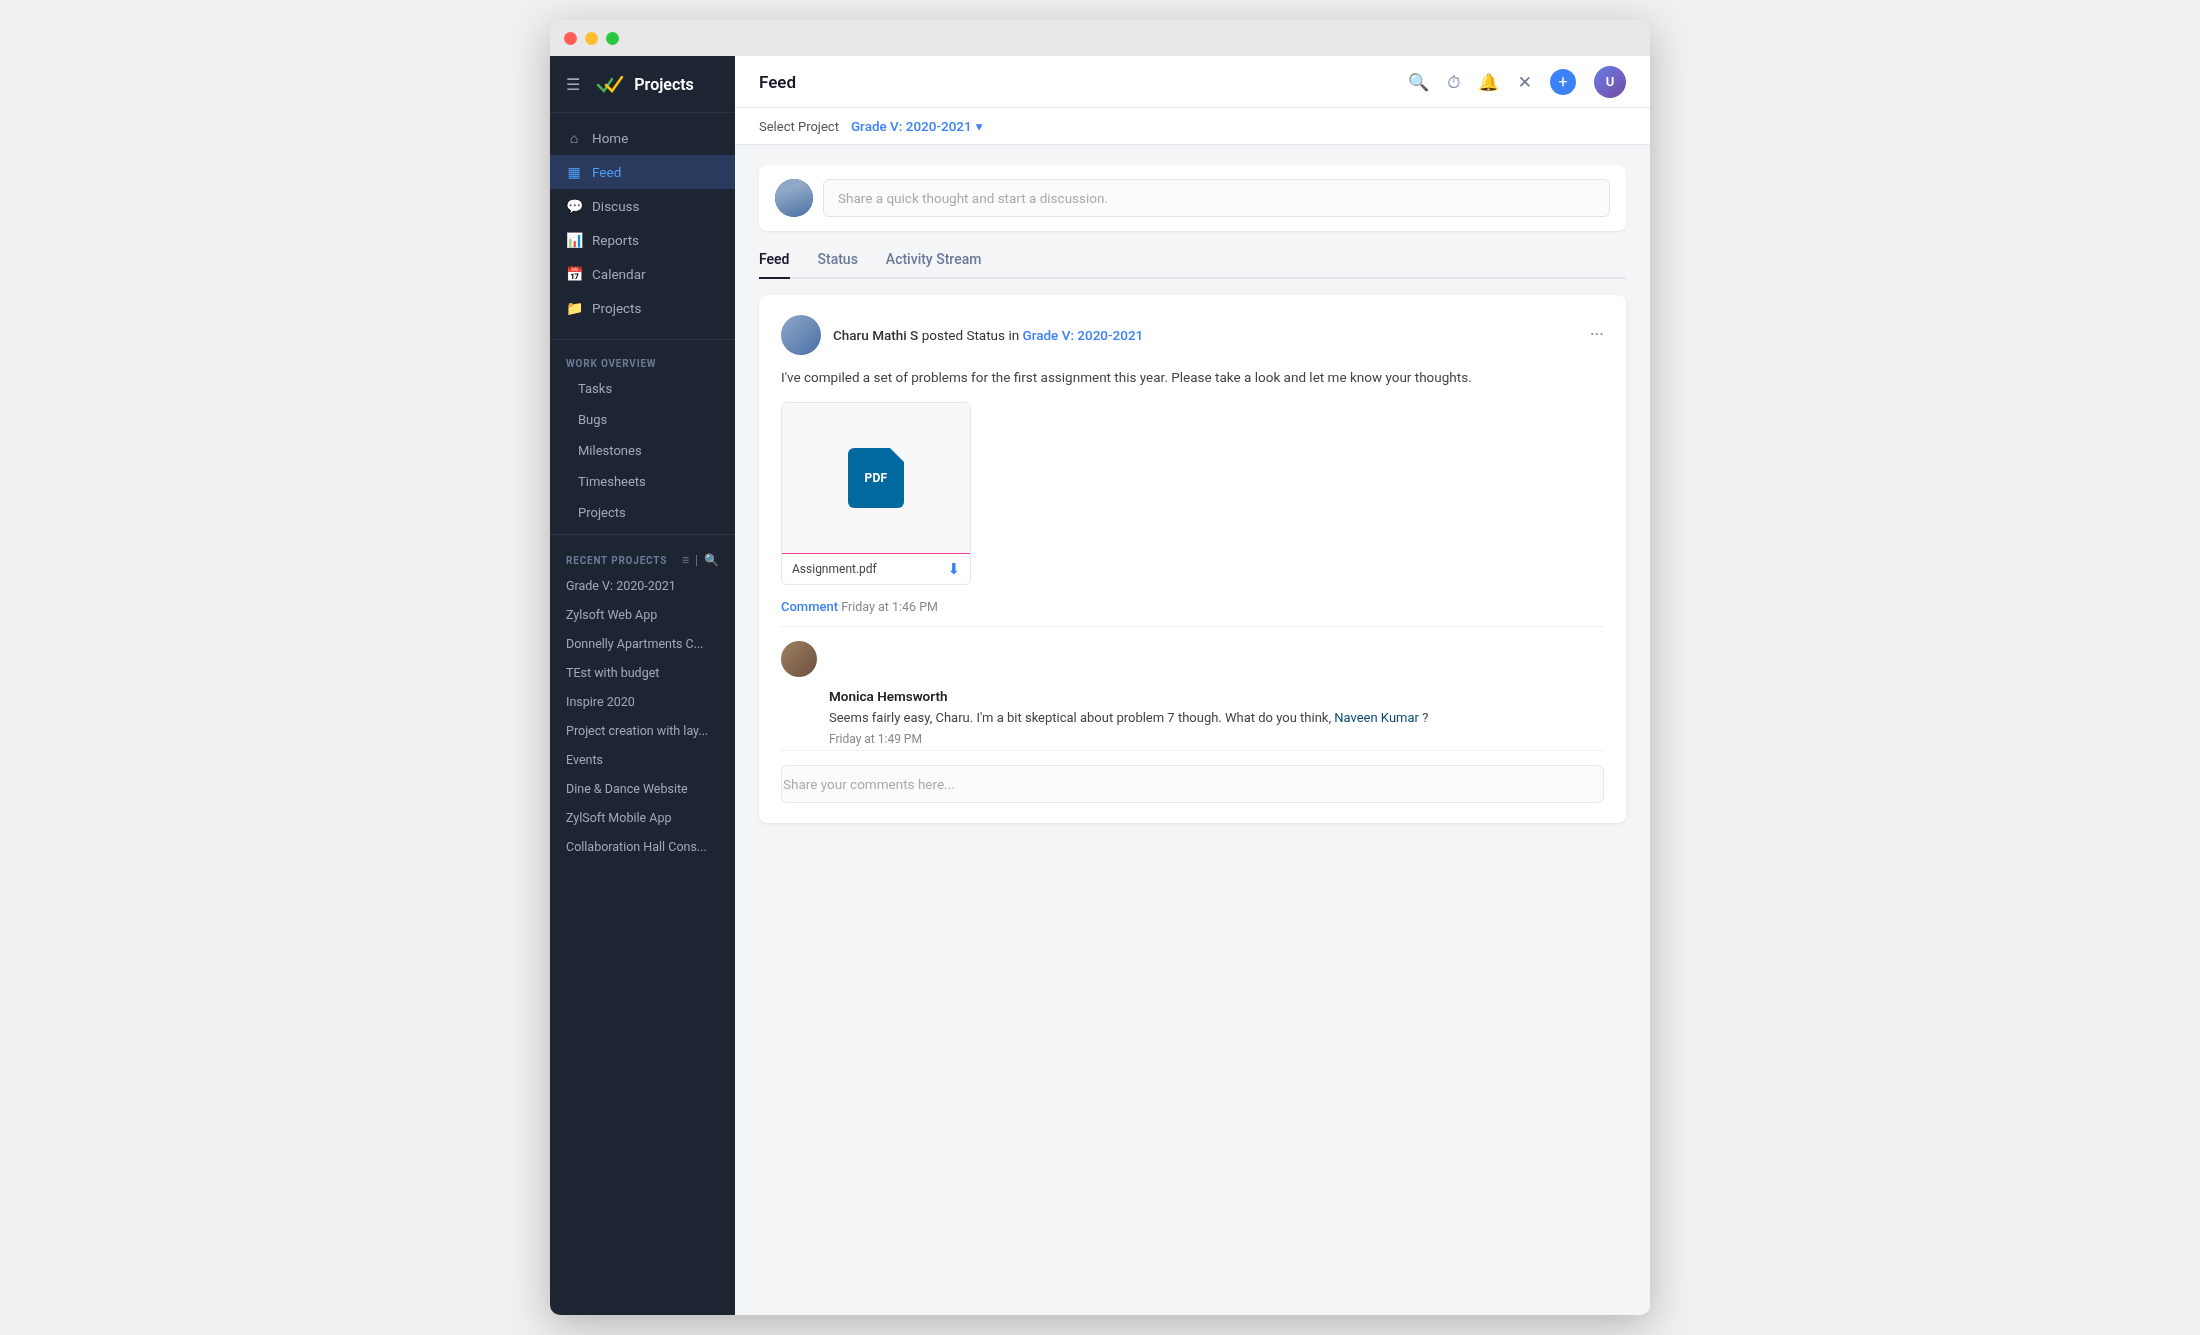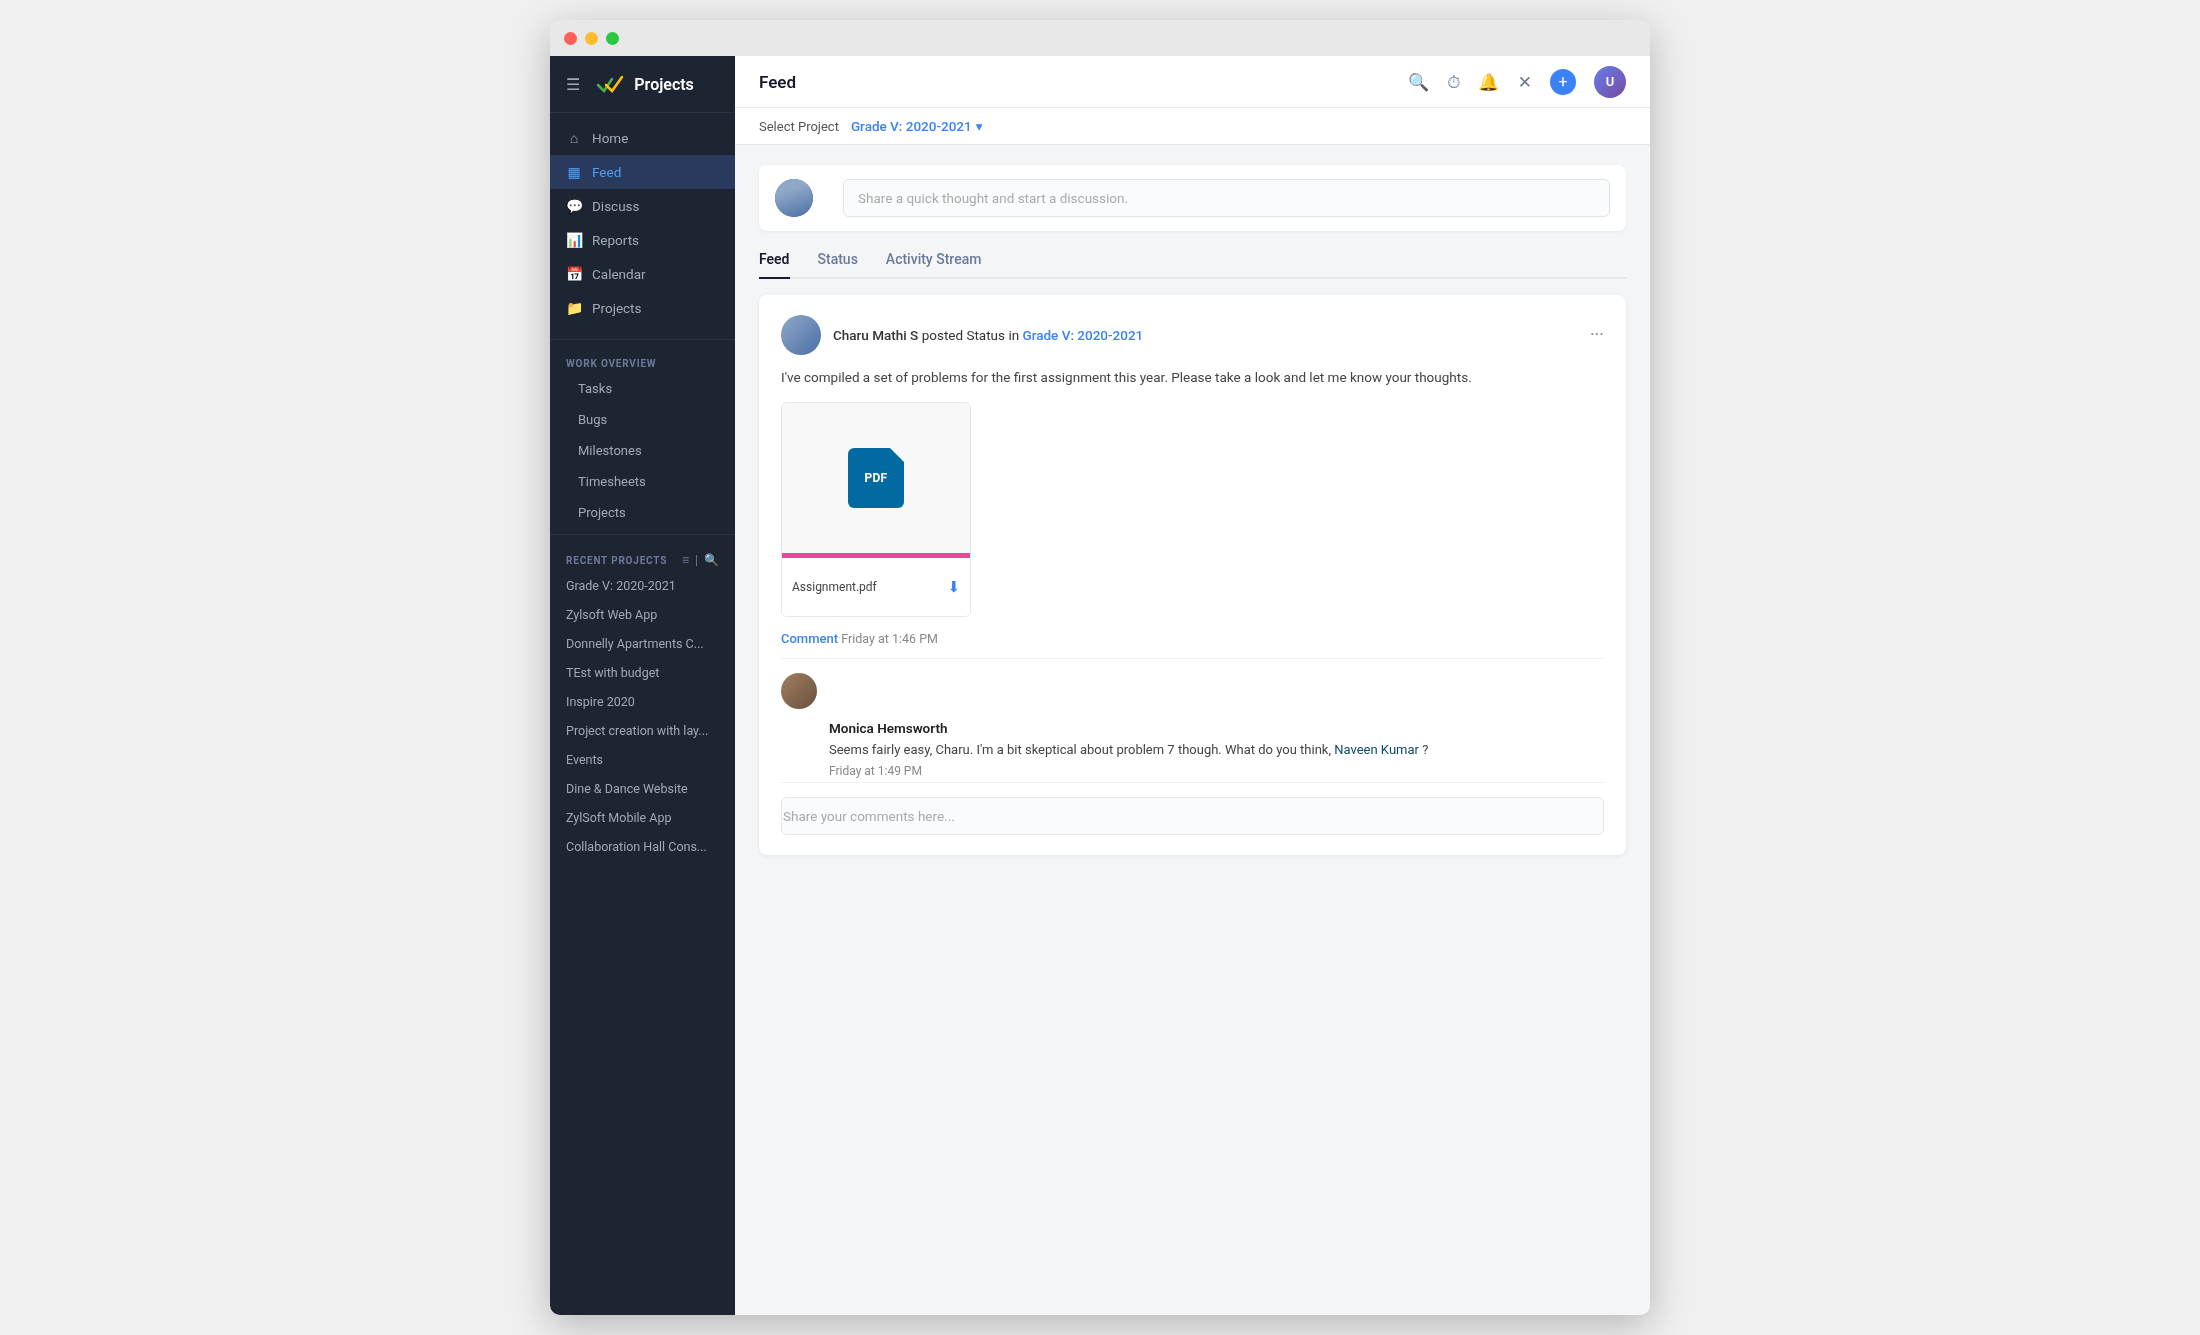--- a/index.html
+++ b/index.html
@@ -225,21 +225,21 @@
       padding: 20px 24px;
     }
 
     
     .post-input-container {
       background: #ffffff;
       border-radius: 8px;
       padding: 14px 16px;
       display: flex;
       align-items: center;
-      gap: 30px;
+      gap: 10px;
       margin-bottom: 20px;
       box-shadow: 0 1px 3px rgba(0,0,0,0.06);
     }
     .user-avatar-sm {
       width: 38px;
       height: 38px;
       border-radius: 50%;
       background: linear-gradient(135deg, #5b7fa6 0%, #3a5a8a 100%);
       flex-shrink: 0;
       overflow: hidden;
@@ -363,23 +363,23 @@
     .pdf-icon-text {
       color: white;
       font-size: 12px;
       font-weight: 700;
       letter-spacing: 0.02em;
     }
     .pdf-filename-bar {
       display: flex;
       align-items: center;
       justify-content: space-between;
-      padding: 20px 10px;
+      padding: 6px 10px;
       background: #fff;
-      border-top: 5px solid #ec4899;
+      border-top: 1px solid #ec4899;
     }
     .pdf-filename {
       font-size: 12px;
       color: #444;
     }
     .pdf-download-icon {
       color: #3b82f6;
       font-size: 15px;
       cursor: pointer;
     }

